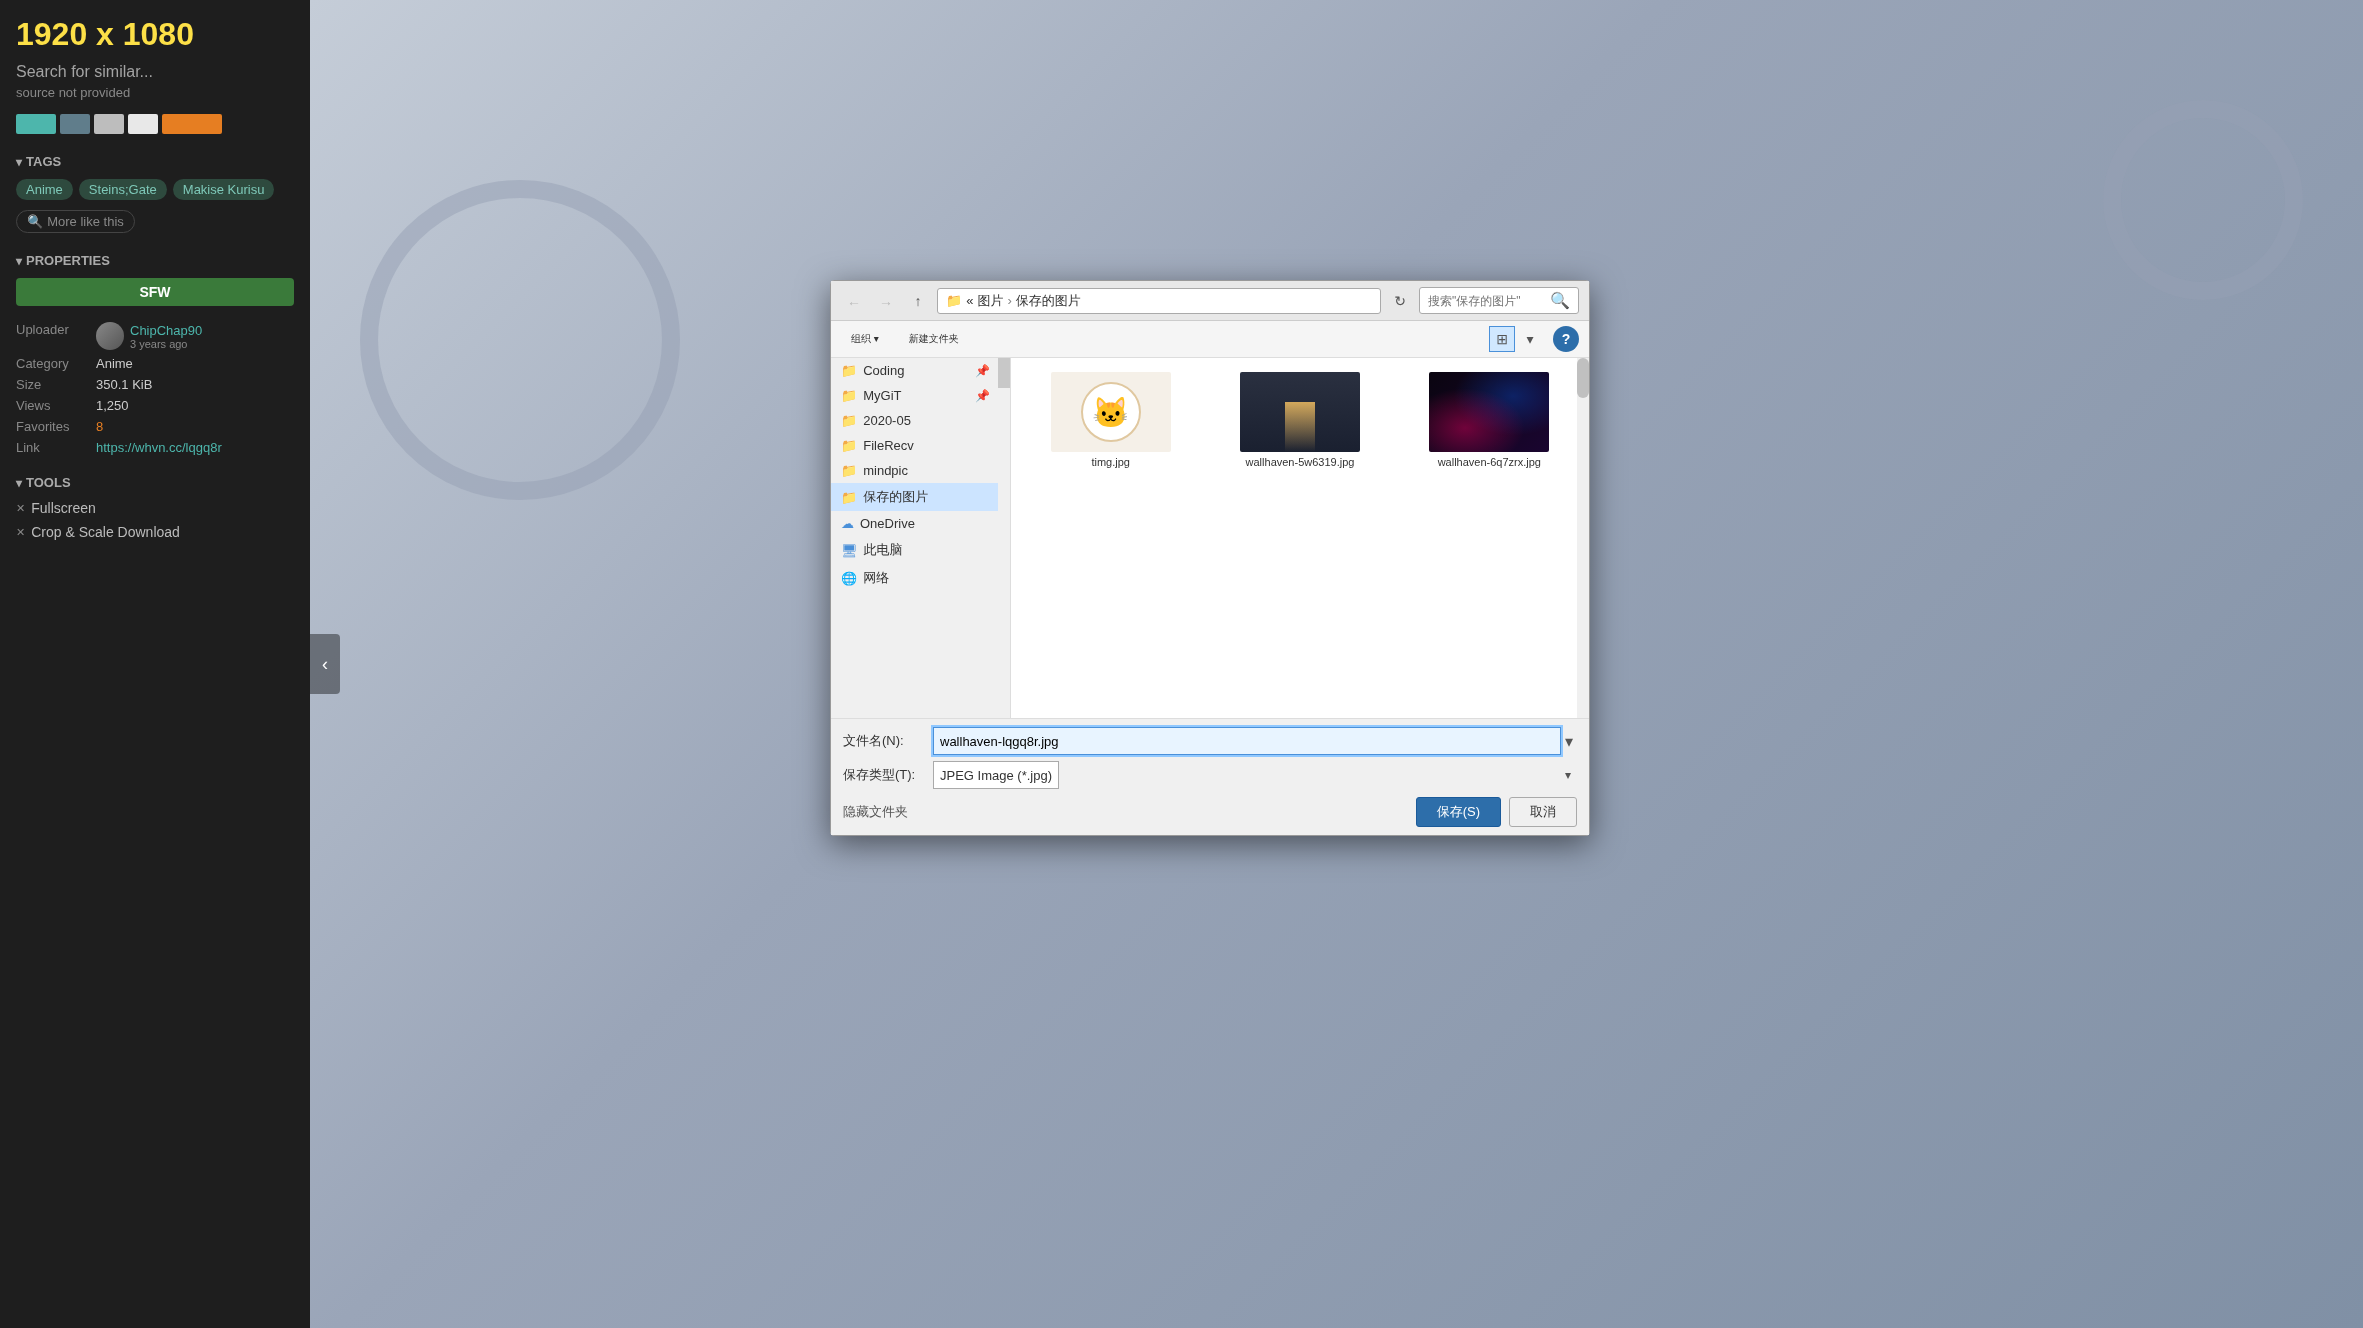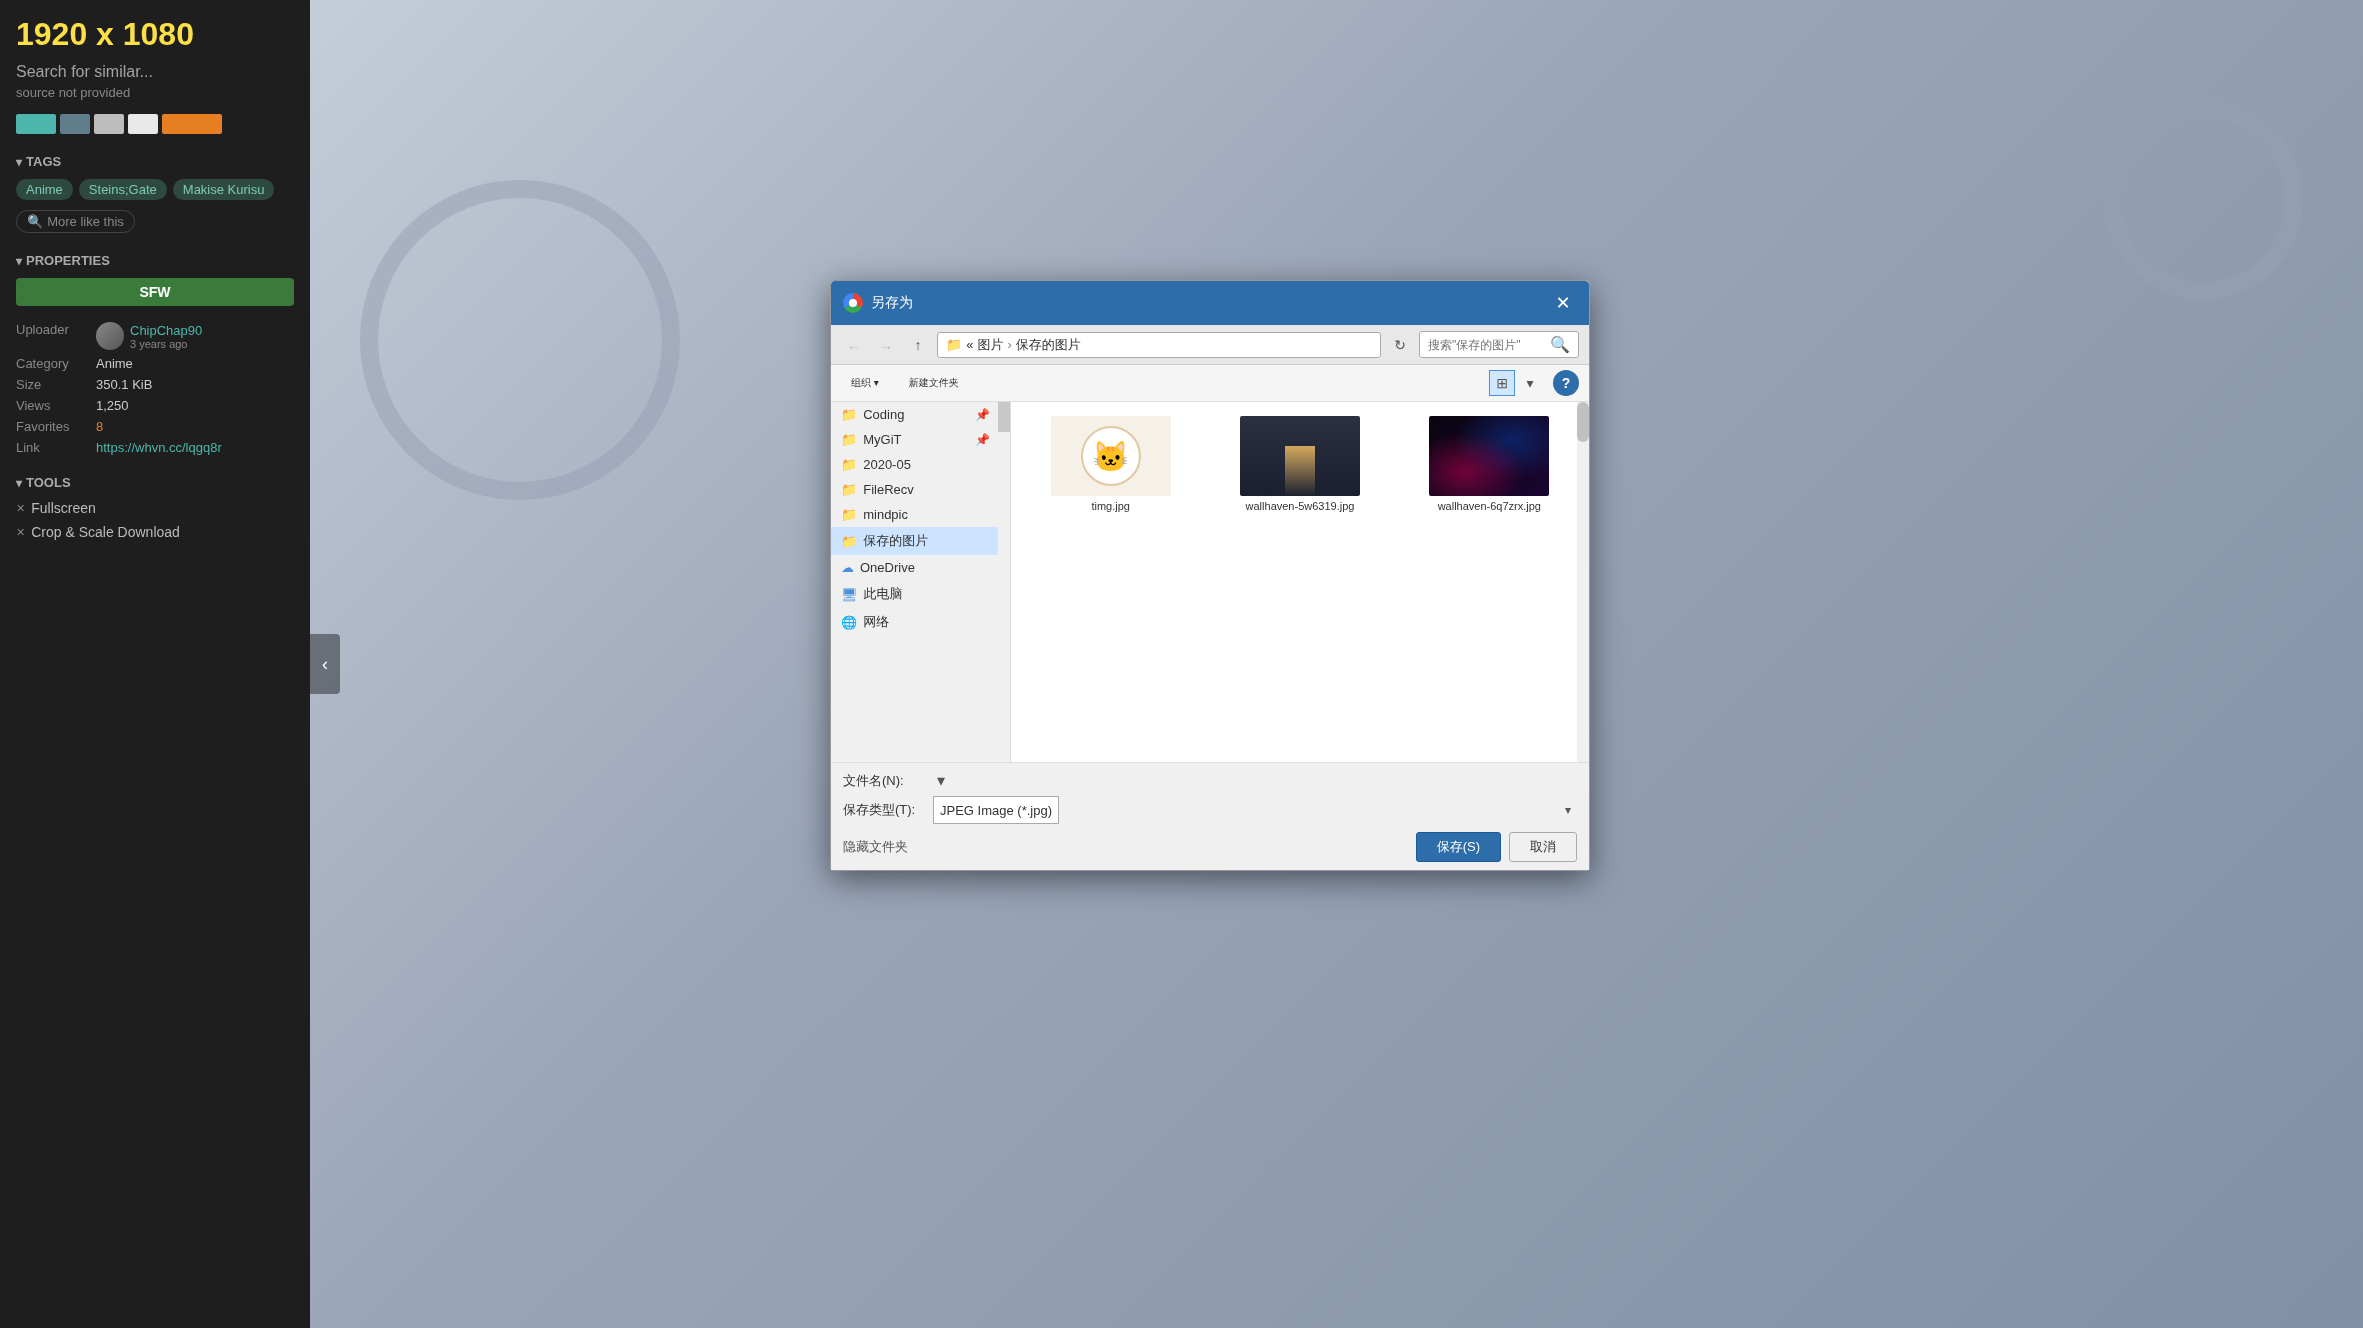--- a/index.html
+++ b/index.html
@@ -797,27 +797,20 @@
 <div id="main">
   <div class="wallpaper-bg">
 
     <div class="gear gear1"></div>
     <div class="gear gear2"></div>
 
     <div class="collapse-arrow">‹</div>
 
     <div id="save-dialog">
 
-      <div class="dialog-titlebar">
-        <div class="dialog-title-left">
-          <div class="chrome-icon"></div>
-          <span>另存为</span>
-        </div>
-        <button class="dialog-close-btn">✕</button>
-      </div>
 
       <div class="dialog-nav">
         <button class="nav-btn disabled">←</button>
         <button class="nav-btn disabled">→</button>
         <button class="nav-btn">↑</button>
         <div class="breadcrumb-bar">
           <span style="color:#e6a817;">📁</span>
           <span>«</span>
           <span>图片</span>
           <span style="color:#888;">›</span>
@@ -924,20 +917,21 @@
 
           <div class="files-scrollbar">
             <div class="files-scrollbar-thumb"></div>
           </div>
         </div>
       </div>
 
       <div class="dialog-bottom">
         <div class="input-row">
           <div class="input-label">文件名(N):</div>
+          <input class="filename-input" type="text" value="wallhaven-lqgq8r.jpg" style="">
           <span style="padding:0 4px; color:#555;">▾</span>
         </div>
         <div class="input-row">
           <div class="input-label">保存类型(T):</div>
           <div class="select-wrapper">
             <select class="type-select">
               <option>JPEG Image (*.jpg)</option>
             </select>
             <span class="select-arrow">▾</span>
           </div>

